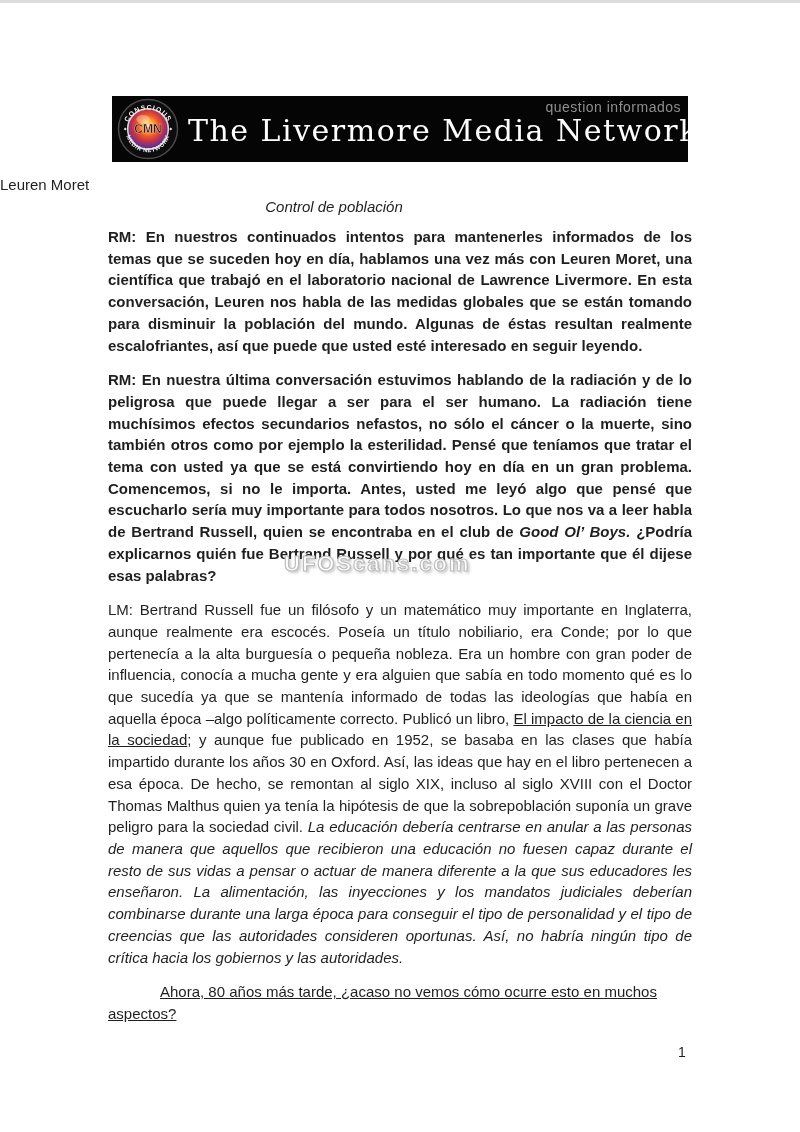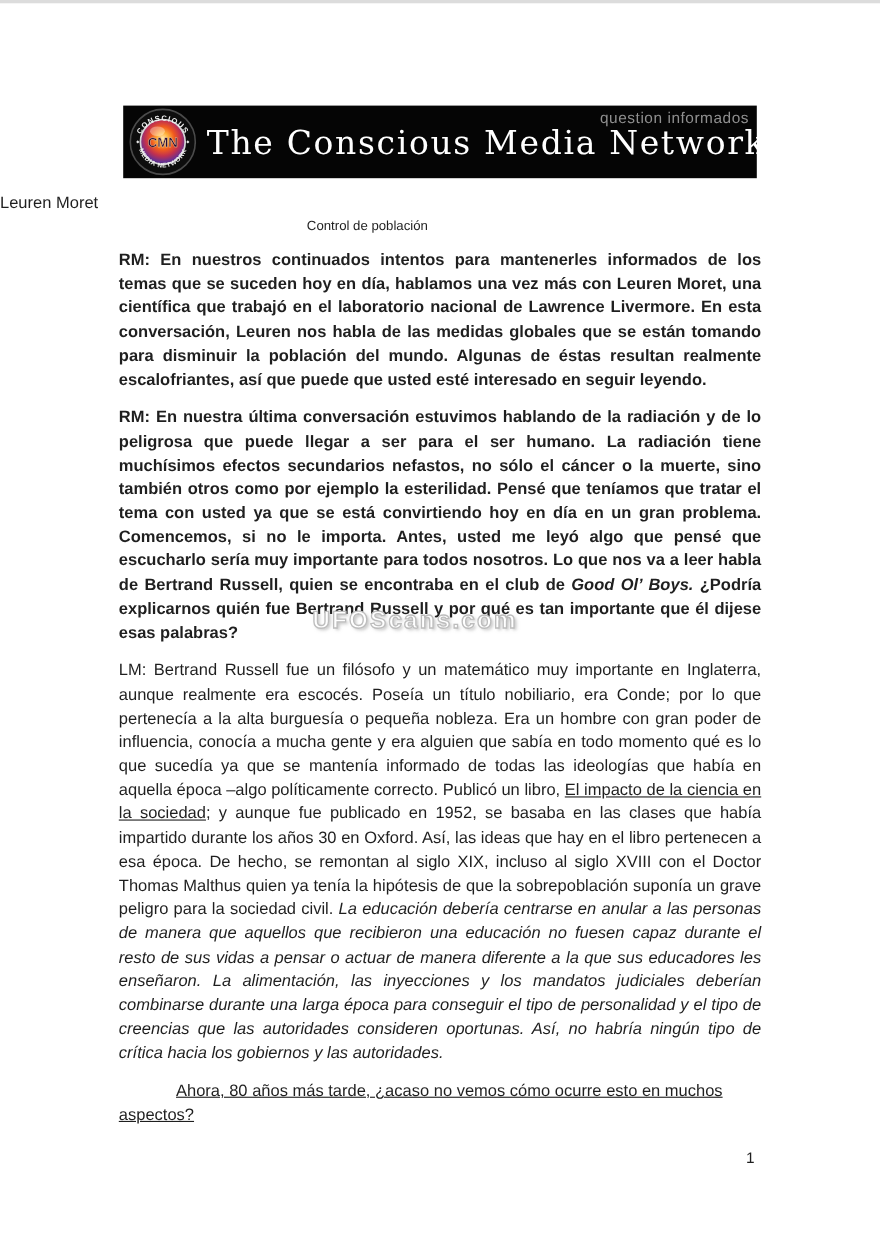--- a/index.html
+++ b/index.html
@@ -21,21 +21,21 @@
     font-family:"DejaVu Serif",serif;font-size:30px;letter-spacing:1.5px;
     color:var(--brand_text,#ffffff);
   }
   .tagline{
     position:absolute;right:7px;top:3px;
     font-size:14px;color:var(--tagline,#8f8f8f);letter-spacing:0.5px;
   }
 
   
   .doc-title{position:absolute;left:0;top:176px;width:800px;font-size:15px;}
-  .doc-subtitle{position:absolute;left:0;top:198px;width:668px;text-align:center;font-size:12px;}
+  .doc-subtitle{position:absolute;left:0;top:198px;width:668px;text-align:center;font-size:15px;font-style:italic;}
 
   
   .body{position:absolute;left:108px;top:226px;width:584px;}
   .para{margin:0 0 13px 0;font-size:15px;line-height:21.7px;text-align:justify;}
   .para.b{font-weight:bold;}
   .para.ind{text-align:left;text-indent:52px;text-decoration:underline;}
   .i{font-style:italic;}
   .u{text-decoration:underline;}
 
   
@@ -79,21 +79,21 @@
         <polygon points="54,32 55.5,30.5 57,32 55.5,33.5" fill="#e8e8e8"></polygon>
         <text font-family="Liberation Sans, sans-serif" font-size="7" font-weight="bold" fill="#f2f2f2" letter-spacing="1">
           <textPath href="#arcTop" startOffset="50%" text-anchor="middle">CONSCIOUS</textPath>
         </text>
         <text font-family="Liberation Sans, sans-serif" font-size="6" font-weight="bold" fill="#f2f2f2" letter-spacing="0.6">
           <textPath href="#arcBot" startOffset="50%" text-anchor="middle">MEDIA NETWORK</textPath>
         </text>
         <text x="32" y="36.5" text-anchor="middle" font-family="Liberation Sans, sans-serif" font-size="12.5" font-weight="bold" fill="#2a0e35" stroke="#e8c39a" stroke-width="0.45">CMN</text>
       </svg>
     </span>
-    <div class="brand">The Conscious Media Network</div>
+    <div class="brand">The Livermore Media Network</div>
     <div class="tagline">question informados</div>
   </header>
 
   <div class="doc-title">Leuren Moret</div>
   <div class="doc-subtitle">Control de población</div>
 
   <main class="body">
       <p class="para b"><span class="">RM: En nuestros continuados intentos para mantenerles informados de los temas que se suceden hoy en día, hablamos una vez más con Leuren Moret, una científica que trabajó en el laboratorio nacional de Lawrence Livermore. En esta conversación, Leuren nos habla de las medidas globales que se están tomando para disminuir la población del mundo. Algunas de éstas resultan realmente escalofriantes, así que puede que usted esté interesado en seguir leyendo.</span></p>
       <p class="para b"><span class="">RM: En nuestra última conversación estuvimos hablando de la radiación y de lo peligrosa que puede llegar a ser para el ser humano. La radiación tiene muchísimos efectos secundarios nefastos, no sólo el cáncer o la muerte, sino también otros como por ejemplo la esterilidad. Pensé que teníamos que tratar el tema con usted ya que se está convirtiendo hoy en día en un gran problema. Comencemos, si no le importa. Antes, usted me leyó algo que pensé que escucharlo sería muy importante para todos nosotros. Lo que nos va a leer habla de Bertrand Russell, quien se encontraba en el club de </span><span class="i ">Good Ol’ Boys.</span><span class=""> ¿Podría explicarnos quién fue Bertrand Russell y por qué es tan importante que él dijese esas palabras?</span></p>
       <p class="para"><span class="">LM: Bertrand Russell fue un filósofo y un matemático muy importante en Inglaterra, aunque realmente era escocés. Poseía un título nobiliario, era Conde; por lo que pertenecía a la alta burguesía o pequeña nobleza. Era un hombre con gran poder de influencia, conocía a mucha gente y era alguien que sabía en todo momento qué es lo que sucedía ya que se mantenía informado de todas las ideologías que había en aquella época –algo políticamente correcto. Publicó un libro, </span><span class="u">El impacto de la ciencia en la sociedad</span><span class="">; y aunque fue publicado en 1952, se basaba en las clases que había impartido durante los años 30 en Oxford. Así, las ideas que hay en el libro pertenecen a esa época. De hecho, se remontan al siglo XIX, incluso al siglo XVIII con el Doctor Thomas Malthus quien ya tenía la hipótesis de que la sobrepoblación suponía un grave peligro para la sociedad civil. </span><span class="i ">La educación debería centrarse en anular a las personas de manera que aquellos que recibieron una educación no fuesen capaz durante el resto de sus vidas a pensar o actuar de manera diferente a la que sus educadores les enseñaron. La alimentación, las inyecciones y los mandatos judiciales deberían combinarse durante una larga época para conseguir el tipo de personalidad y el tipo de creencias que las autoridades consideren oportunas. Así, no habría ningún tipo de crítica hacia los gobiernos y las autoridades.</span></p>

